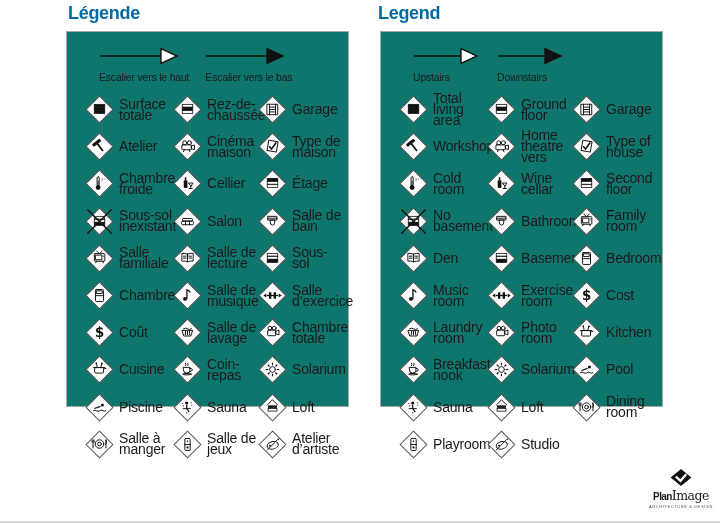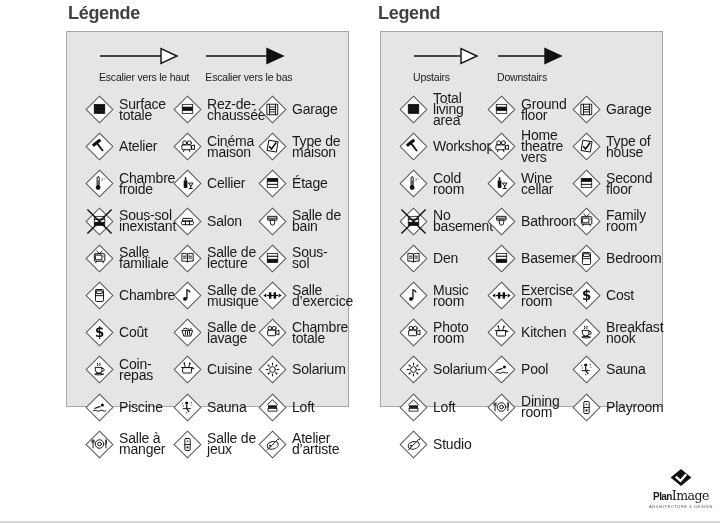--- a/index.html
+++ b/index.html
@@ -1,22 +1,22 @@
 <!DOCTYPE html>
 <html><head>
 <meta charset="utf-8">
 <style>
   html,body{margin:0;padding:0;background:#fff;}
   .page{position:relative;width:720px;height:523px;background:#ffffff;overflow:hidden;
         font-family:"Liberation Sans",sans-serif;color:#1a1a1a;
         border-bottom:2px solid #d9d9d9;box-sizing:border-box;}
-  .panel-title{position:absolute;top:3px;font-size:18px;font-weight:bold;letter-spacing:-0.3px;color:#404040;}
+  .panel-title{position:absolute;top:3px;font-size:18px;font-weight:bold;letter-spacing:-0.3px;color:#0369a1;}
   #title-fr{left:68px;} #title-en{left:378px;}
   .panel{position:absolute;top:31px;width:283px;height:376px;border:1.5px solid #a8a8a8;
-         background:#e5e5e5;box-sizing:border-box;padding:13px 0 0 18px;}
+         background:#0f766e;box-sizing:border-box;padding:13px 0 0 18px;}
   #panel-fr{left:66px;} #panel-en{left:380px;}
   .arrows{display:flex;gap:16px;margin:2px 0 8px 14px;}
   .arrow-group{display:flex;flex-direction:column;}
   .arrow-label{font-size:10.5px;letter-spacing:-0.2px;margin-top:2px;white-space:nowrap;}
   .grid{display:grid;grid-template-columns:88px 85px 85px;}
   .item{display:flex;align-items:center;gap:5px;height:37.2px;}
   .icon-wrap{flex:0 0 auto;width:29px;height:29px;display:flex;align-items:center;justify-content:center;}
   .icon-wrap svg{width:29px;height:29px;display:block;}
   .item-label{font-size:14px;line-height:11px;letter-spacing:-0.2px;width:56px;}
   .logo{position:absolute;left:645px;top:469px;width:72px;text-align:center;line-height:1;}
@@ -302,43 +302,43 @@
               <rect x="12" y="15" width="10" height="7" rx="1" stroke="#111" stroke-width="1.2" fill="none" stroke-linecap="round" stroke-linejoin="round"></rect>
               <path d="M22 16.6 l4 -1.6 v6 l-4 -1.6 z" stroke="#111" stroke-width="1.2" fill="none" stroke-linecap="round" stroke-linejoin="round"></path>
             </svg>
           </span>
           <span class="item-label">Chambre totale</span>
         </div>
         <div class="item">
           <span class="icon-wrap">
             <svg viewBox="0 0 36 36" aria-hidden="true">
               <polygon points="18,1.5 34.5,18 18,34.5 1.5,18" fill="#fff" stroke="#555" stroke-width="1.3"></polygon>
-              <path d="M13 15.4 h8 v3.8 q0 3.2 -4 3.2 q-4 0 -4 -3.2 z" stroke="#111" stroke-width="1.2" fill="none" stroke-linecap="round" stroke-linejoin="round"></path>
-              <path d="M21 16.4 q3 0 3 2 q0 2.1 -3.2 2.1" stroke="#111" stroke-width="1.2" fill="none" stroke-linecap="round" stroke-linejoin="round"></path>
-              <ellipse cx="17.4" cy="23.8" rx="5.4" ry="0.9" stroke="#111" stroke-width="1.2" fill="none" stroke-linecap="round" stroke-linejoin="round"></ellipse>
-              <path d="M15.6 13.2 q1 -1.4 0 -3" stroke="#111" stroke-width="1.2" fill="none" stroke-linecap="round" stroke-linejoin="round"></path>
-              <path d="M18.4 13.2 q1 -1.4 0 -3" stroke="#111" stroke-width="1.2" fill="none" stroke-linecap="round" stroke-linejoin="round"></path>
-            </svg>
-          </span>
-          <span class="item-label">Coin-repas</span>
-        </div>
-        <div class="item">
-          <span class="icon-wrap">
-            <svg viewBox="0 0 36 36" aria-hidden="true">
-              <polygon points="18,1.5 34.5,18 18,34.5 1.5,18" fill="#fff" stroke="#555" stroke-width="1.3"></polygon>
               <rect x="12" y="15.6" width="11" height="6.8" rx="1.2" stroke="#111" stroke-width="1.2" fill="none" stroke-linecap="round" stroke-linejoin="round"></rect>
               <line x1="10.4" y1="15.6" x2="24.6" y2="15.6" stroke="#111" stroke-width="1.2" fill="none" stroke-linecap="round" stroke-linejoin="round"></line>
               <line x1="23" y1="17.4" x2="26" y2="16.6" stroke="#111" stroke-width="1.2" fill="none" stroke-linecap="round" stroke-linejoin="round"></line>
               <line x1="15.2" y1="15.4" x2="14.2" y2="10.6" stroke="#111" stroke-width="1.2" fill="none" stroke-linecap="round" stroke-linejoin="round"></line>
               <circle cx="14" cy="10" r="1.1" fill="#111"></circle>
               <line x1="19.4" y1="15.4" x2="20.8" y2="11" stroke="#111" stroke-width="1.2" fill="none" stroke-linecap="round" stroke-linejoin="round"></line>
               <circle cx="21" cy="10.4" r="1.1" fill="#111"></circle>
             </svg>
           </span>
           <span class="item-label">Cuisine</span>
+        </div>
+        <div class="item">
+          <span class="icon-wrap">
+            <svg viewBox="0 0 36 36" aria-hidden="true">
+              <polygon points="18,1.5 34.5,18 18,34.5 1.5,18" fill="#fff" stroke="#555" stroke-width="1.3"></polygon>
+              <path d="M13 15.4 h8 v3.8 q0 3.2 -4 3.2 q-4 0 -4 -3.2 z" stroke="#111" stroke-width="1.2" fill="none" stroke-linecap="round" stroke-linejoin="round"></path>
+              <path d="M21 16.4 q3 0 3 2 q0 2.1 -3.2 2.1" stroke="#111" stroke-width="1.2" fill="none" stroke-linecap="round" stroke-linejoin="round"></path>
+              <ellipse cx="17.4" cy="23.8" rx="5.4" ry="0.9" stroke="#111" stroke-width="1.2" fill="none" stroke-linecap="round" stroke-linejoin="round"></ellipse>
+              <path d="M15.6 13.2 q1 -1.4 0 -3" stroke="#111" stroke-width="1.2" fill="none" stroke-linecap="round" stroke-linejoin="round"></path>
+              <path d="M18.4 13.2 q1 -1.4 0 -3" stroke="#111" stroke-width="1.2" fill="none" stroke-linecap="round" stroke-linejoin="round"></path>
+            </svg>
+          </span>
+          <span class="item-label">Coin-repas</span>
         </div>
         <div class="item">
           <span class="icon-wrap">
             <svg viewBox="0 0 36 36" aria-hidden="true">
               <polygon points="18,1.5 34.5,18 18,34.5 1.5,18" fill="#fff" stroke="#555" stroke-width="1.3"></polygon>
               <circle cx="18" cy="18" r="3.6" stroke="#111" stroke-width="1.2" fill="none" stroke-linecap="round" stroke-linejoin="round"></circle>
               <g stroke="#111" stroke-width="1.4">
                 <line x1="23.2" y1="18" x2="26.4" y2="18"></line>
                 <line x1="12.8" y1="18" x2="9.6" y2="18"></line>
                 <line x1="18" y1="12.8" x2="18" y2="9.6"></line>
@@ -667,20 +667,33 @@
               <polygon points="18,1.5 34.5,18 18,34.5 1.5,18" fill="#fff" stroke="#555" stroke-width="1.3"></polygon>
               <text x="18" y="23.6" font-size="16.5" font-weight="bold" text-anchor="middle" fill="#111" font-family="DejaVu Sans, sans-serif">$</text>
             </svg>
           </span>
           <span class="item-label">Cost</span>
         </div>
         <div class="item">
           <span class="icon-wrap">
             <svg viewBox="0 0 36 36" aria-hidden="true">
               <polygon points="18,1.5 34.5,18 18,34.5 1.5,18" fill="#fff" stroke="#555" stroke-width="1.3"></polygon>
+              <path d="M11.6 15.4 h12.8 l-2.2 7 h-8.4 z" stroke="#111" stroke-width="1.2" fill="none" stroke-linecap="round" stroke-linejoin="round"></path>
+              <path d="M13 13.4 q2.5 -1.8 5 0 q2.5 1.8 5 0" stroke="#111" stroke-width="1.2" fill="none" stroke-linecap="round" stroke-linejoin="round"></path>
+              <line x1="15.6" y1="16.6" x2="15.2" y2="21" stroke="#111" stroke-width="1.2" fill="none" stroke-linecap="round" stroke-linejoin="round"></line>
+              <line x1="18" y1="16.6" x2="18" y2="21" stroke="#111" stroke-width="1.2" fill="none" stroke-linecap="round" stroke-linejoin="round"></line>
+              <line x1="20.4" y1="16.6" x2="20.8" y2="21" stroke="#111" stroke-width="1.2" fill="none" stroke-linecap="round" stroke-linejoin="round"></line>
+            </svg>
+          </span>
+          <span class="item-label">Laundry room</span>
+        </div>
+        <div class="item">
+          <span class="icon-wrap">
+            <svg viewBox="0 0 36 36" aria-hidden="true">
+              <polygon points="18,1.5 34.5,18 18,34.5 1.5,18" fill="#fff" stroke="#555" stroke-width="1.3"></polygon>
               <circle cx="14.8" cy="12.7" r="2.4" stroke="#111" stroke-width="1.2" fill="none" stroke-linecap="round" stroke-linejoin="round"></circle>
               <circle cx="20.2" cy="12.7" r="2.4" stroke="#111" stroke-width="1.2" fill="none" stroke-linecap="round" stroke-linejoin="round"></circle>
               <rect x="12" y="15" width="10" height="7" rx="1" stroke="#111" stroke-width="1.2" fill="none" stroke-linecap="round" stroke-linejoin="round"></rect>
               <path d="M22 16.6 l4 -1.6 v6 l-4 -1.6 z" stroke="#111" stroke-width="1.2" fill="none" stroke-linecap="round" stroke-linejoin="round"></path>
             </svg>
           </span>
           <span class="item-label">Photo room</span>
         </div>
         <div class="item">
           <span class="icon-wrap">

